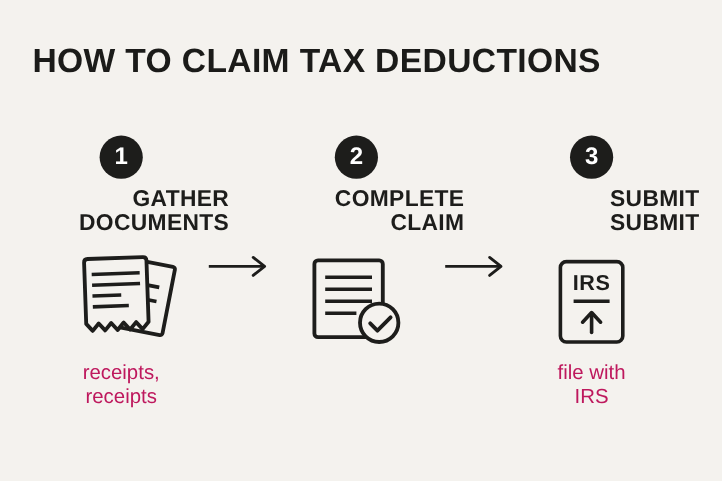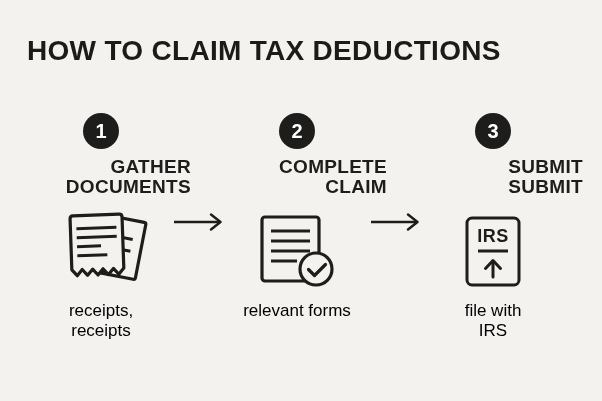--- a/index.html
+++ b/index.html
@@ -19,21 +19,21 @@
     font-size:20px;font-weight:700;
   }
   .step-title{
     margin-top:8px;font-size:19px;font-weight:700;line-height:20px;letter-spacing:.3px;color:#1d1d1b;
   }
   .step-title span{display:block;text-align:right;}
   .icon-slot{
     margin-top:12px;height:84px;display:flex;align-items:center;justify-content:center;
   }
   .caption{
-    margin-top:8px;font-size:17px;line-height:20px;color:#000000;
+    margin-top:8px;font-size:17px;line-height:20px;color:#be185d;
   }
   .caption span{display:block;}
   .flow-arrow{position:absolute;top:213px;}
   .arrow-1{left:172px;} .arrow-2{left:369px;}
   svg{display:block;}
   .shift-r{position:relative;left:4px;}
   .irs-label{font-family:"Liberation Sans",sans-serif;font-size:18px;font-weight:700;fill:#1d1d1b;letter-spacing:.5px;}
 </style>
 </head>
 <body>
@@ -81,21 +81,20 @@
         <rect x="3" y="3" width="57" height="64" rx="3" fill="#f4f2ee" stroke="#1d1d1b" stroke-width="3.2"></rect>
         <line x1="12" y1="17" x2="51" y2="17" stroke="#1d1d1b" stroke-width="3"></line>
         <line x1="12" y1="27" x2="51" y2="27" stroke="#1d1d1b" stroke-width="3"></line>
         <line x1="12" y1="37" x2="51" y2="37" stroke="#1d1d1b" stroke-width="3"></line>
         <line x1="12" y1="47" x2="38" y2="47" stroke="#1d1d1b" stroke-width="3"></line>
         <circle cx="57" cy="55" r="16" fill="#f4f2ee" stroke="#1d1d1b" stroke-width="3.2"></circle>
         <path d="M49.5,55.5 L55.5,61.5 L66.5,50.5" stroke="#1d1d1b" stroke-width="3.2" stroke-linecap="round" stroke-linejoin="round"></path>
       </svg>
     </div>
     <div class="caption">
-      <span>relevant forms</span>
     </div>
   </div>
 
   <div class="step-col col-3">
     <div class="badge">3</div>
     <div class="step-title">
       <span>SUBMIT</span>
       <span>SUBMIT</span>
     </div>
     <div class="icon-slot">

